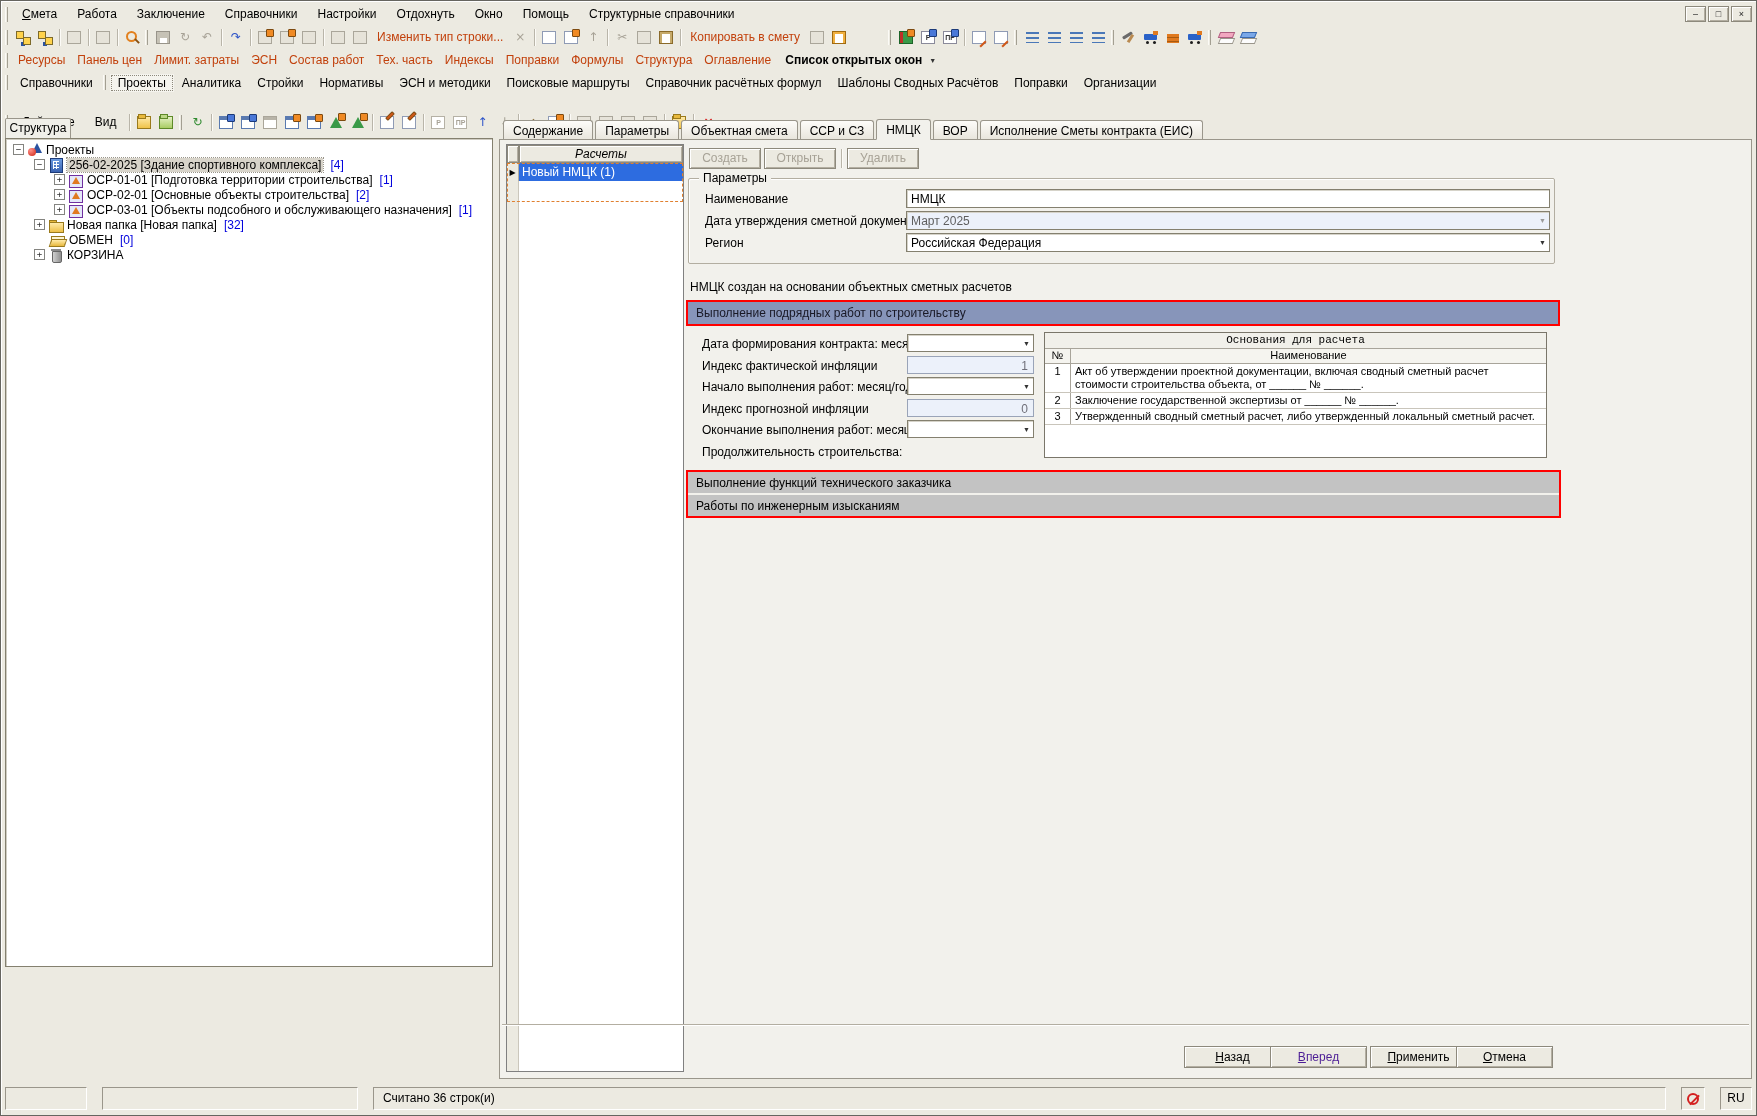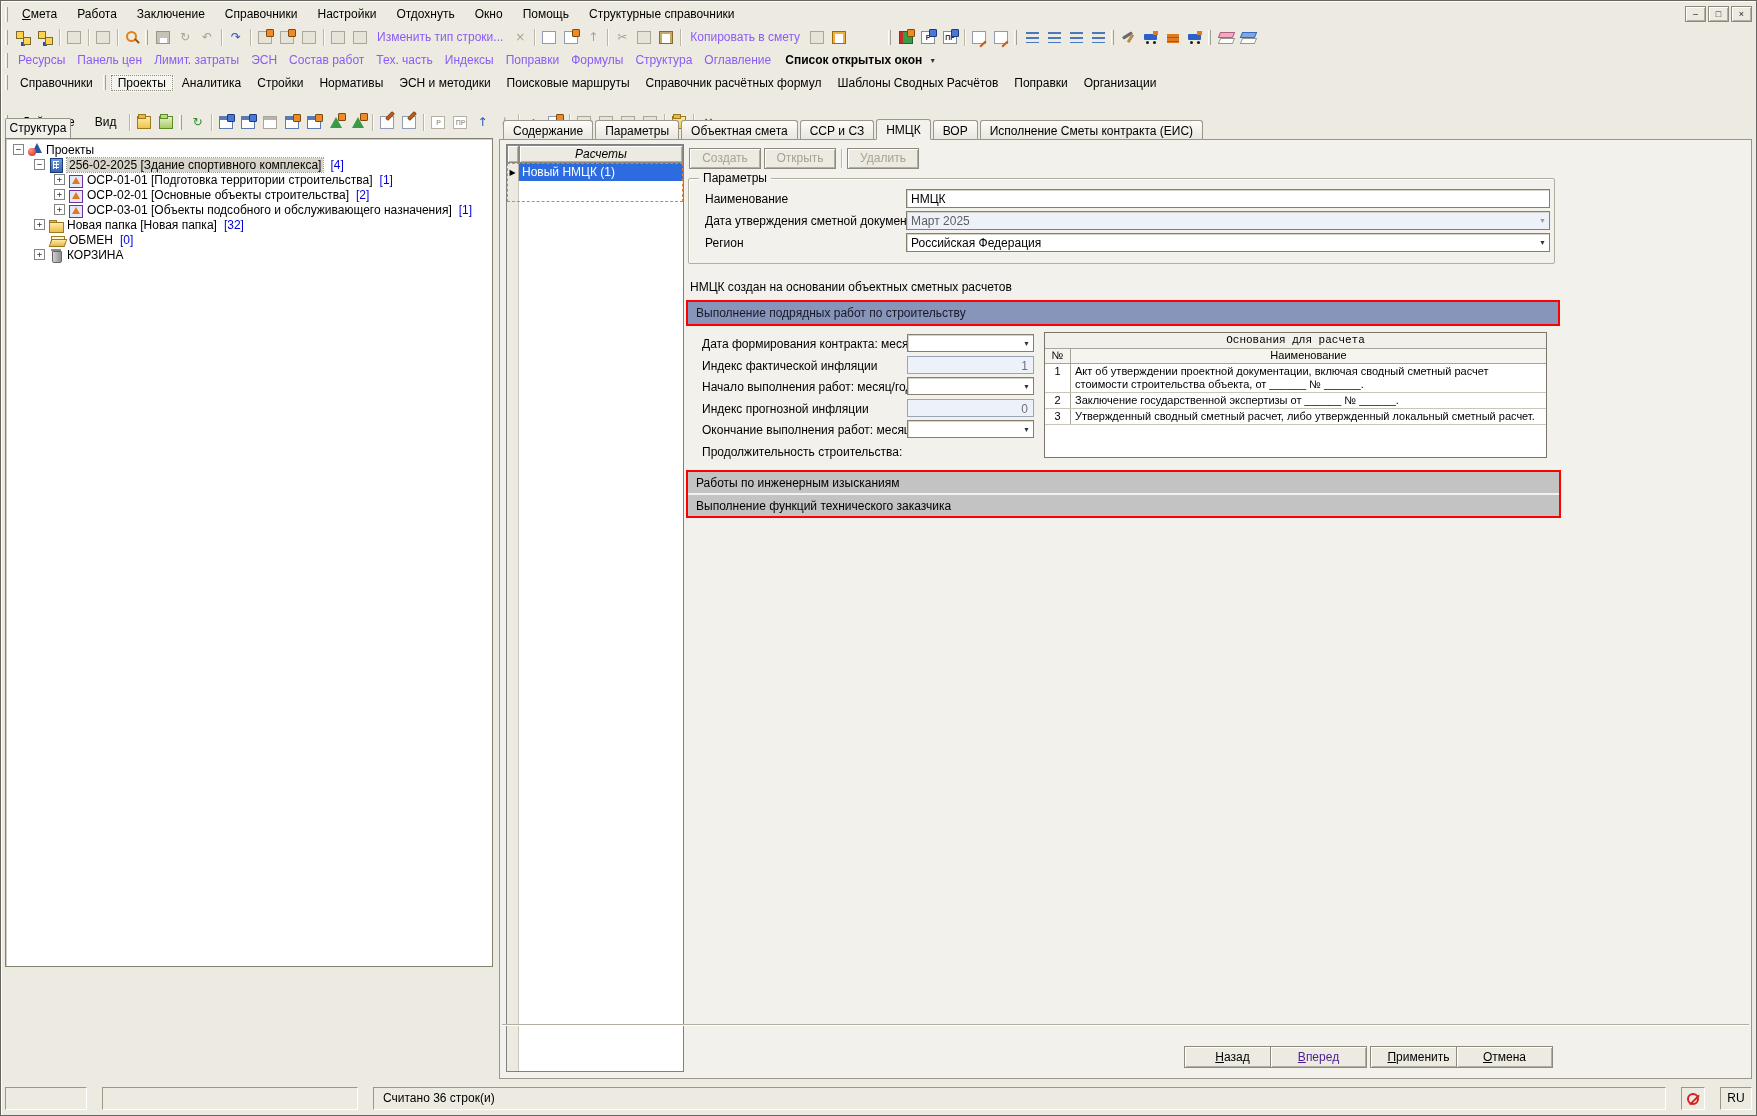--- a/index.html
+++ b/index.html
@@ -6,21 +6,21 @@
   html,body { width:1757px; height:1116px; overflow:hidden; }
   body { font-family:"Liberation Sans",sans-serif; font-size:12px; color:#000; background:#8a8a8a; }
   .window { position:absolute; inset:0; background:#eceae1; border:1px solid #66655f; box-shadow: inset 1px 1px 0 #fff; }
 
   
   .bar { position:absolute; left:2px; right:2px; display:flex; align-items:center; }
   .grip { width:3px; height:15px; margin:0 4px 0 2px; border-left:1px solid #fbfaf6; border-right:1px solid #a39f92; flex:none; }
   .sep { width:1px; height:17px; background:#b9b5a9; box-shadow:1px 0 0 #fcfbf7; margin:0 3px; flex:none; }
   .mi { padding:3px 10px; cursor:default; }
   .mi.u::first-letter { text-decoration:underline; }
-  .glabel { color:#8b5cf6; padding:0 6px; white-space:nowrap; }
+  .glabel { color:#c2410c; padding:0 6px; white-space:nowrap; }
   .raised { background:#eceae1; border:1px solid #8d897c; box-shadow: inset 1px 1px 0 #fff, inset -1px -1px 0 #b3aea1; }
 
   .menubar { top:2px; height:22px; }
   .winbtns { margin-left:auto; display:flex; gap:2px; padding-right:2px; }
   .wb { width:21px; height:16px; font-size:9px; line-height:14px; text-align:center; color:#222; }
 
   .toolbar1 { top:24px; height:24px; }
   .panelbar { top:48px; height:22px; }
   .tabbar   { top:70px; height:23px; }
   .actionbar{ top:110px; height:22px; }
@@ -565,22 +565,22 @@
           <span class="bt-num">2</span>
           <span class="bt-name">Заключение государственной экспертизы от ______ № ______.</span>
         </div>
         <div class="bt-row">
           <span class="bt-num">3</span>
           <span class="bt-name">Утвержденный сводный сметный расчет, либо утвержденный локальный сметный расчет.</span>
         </div>
       </div>
 
       <div class="secgray">
+        <div class="in">Выполнение функций технического заказчика</div>
         <div class="in">Работы по инженерным изысканиям</div>
-        <div class="in">Выполнение функций технического заказчика</div>
       </div>
 
       <div class="footline">
         <div class="fline"></div>
       </div>
       <div class="fbtn raised" style="right:470px">
           <span>Назад</span>
         </div>
       <div class="fbtn raised dis" style="right:384px">
           <span>Вперед</span>

